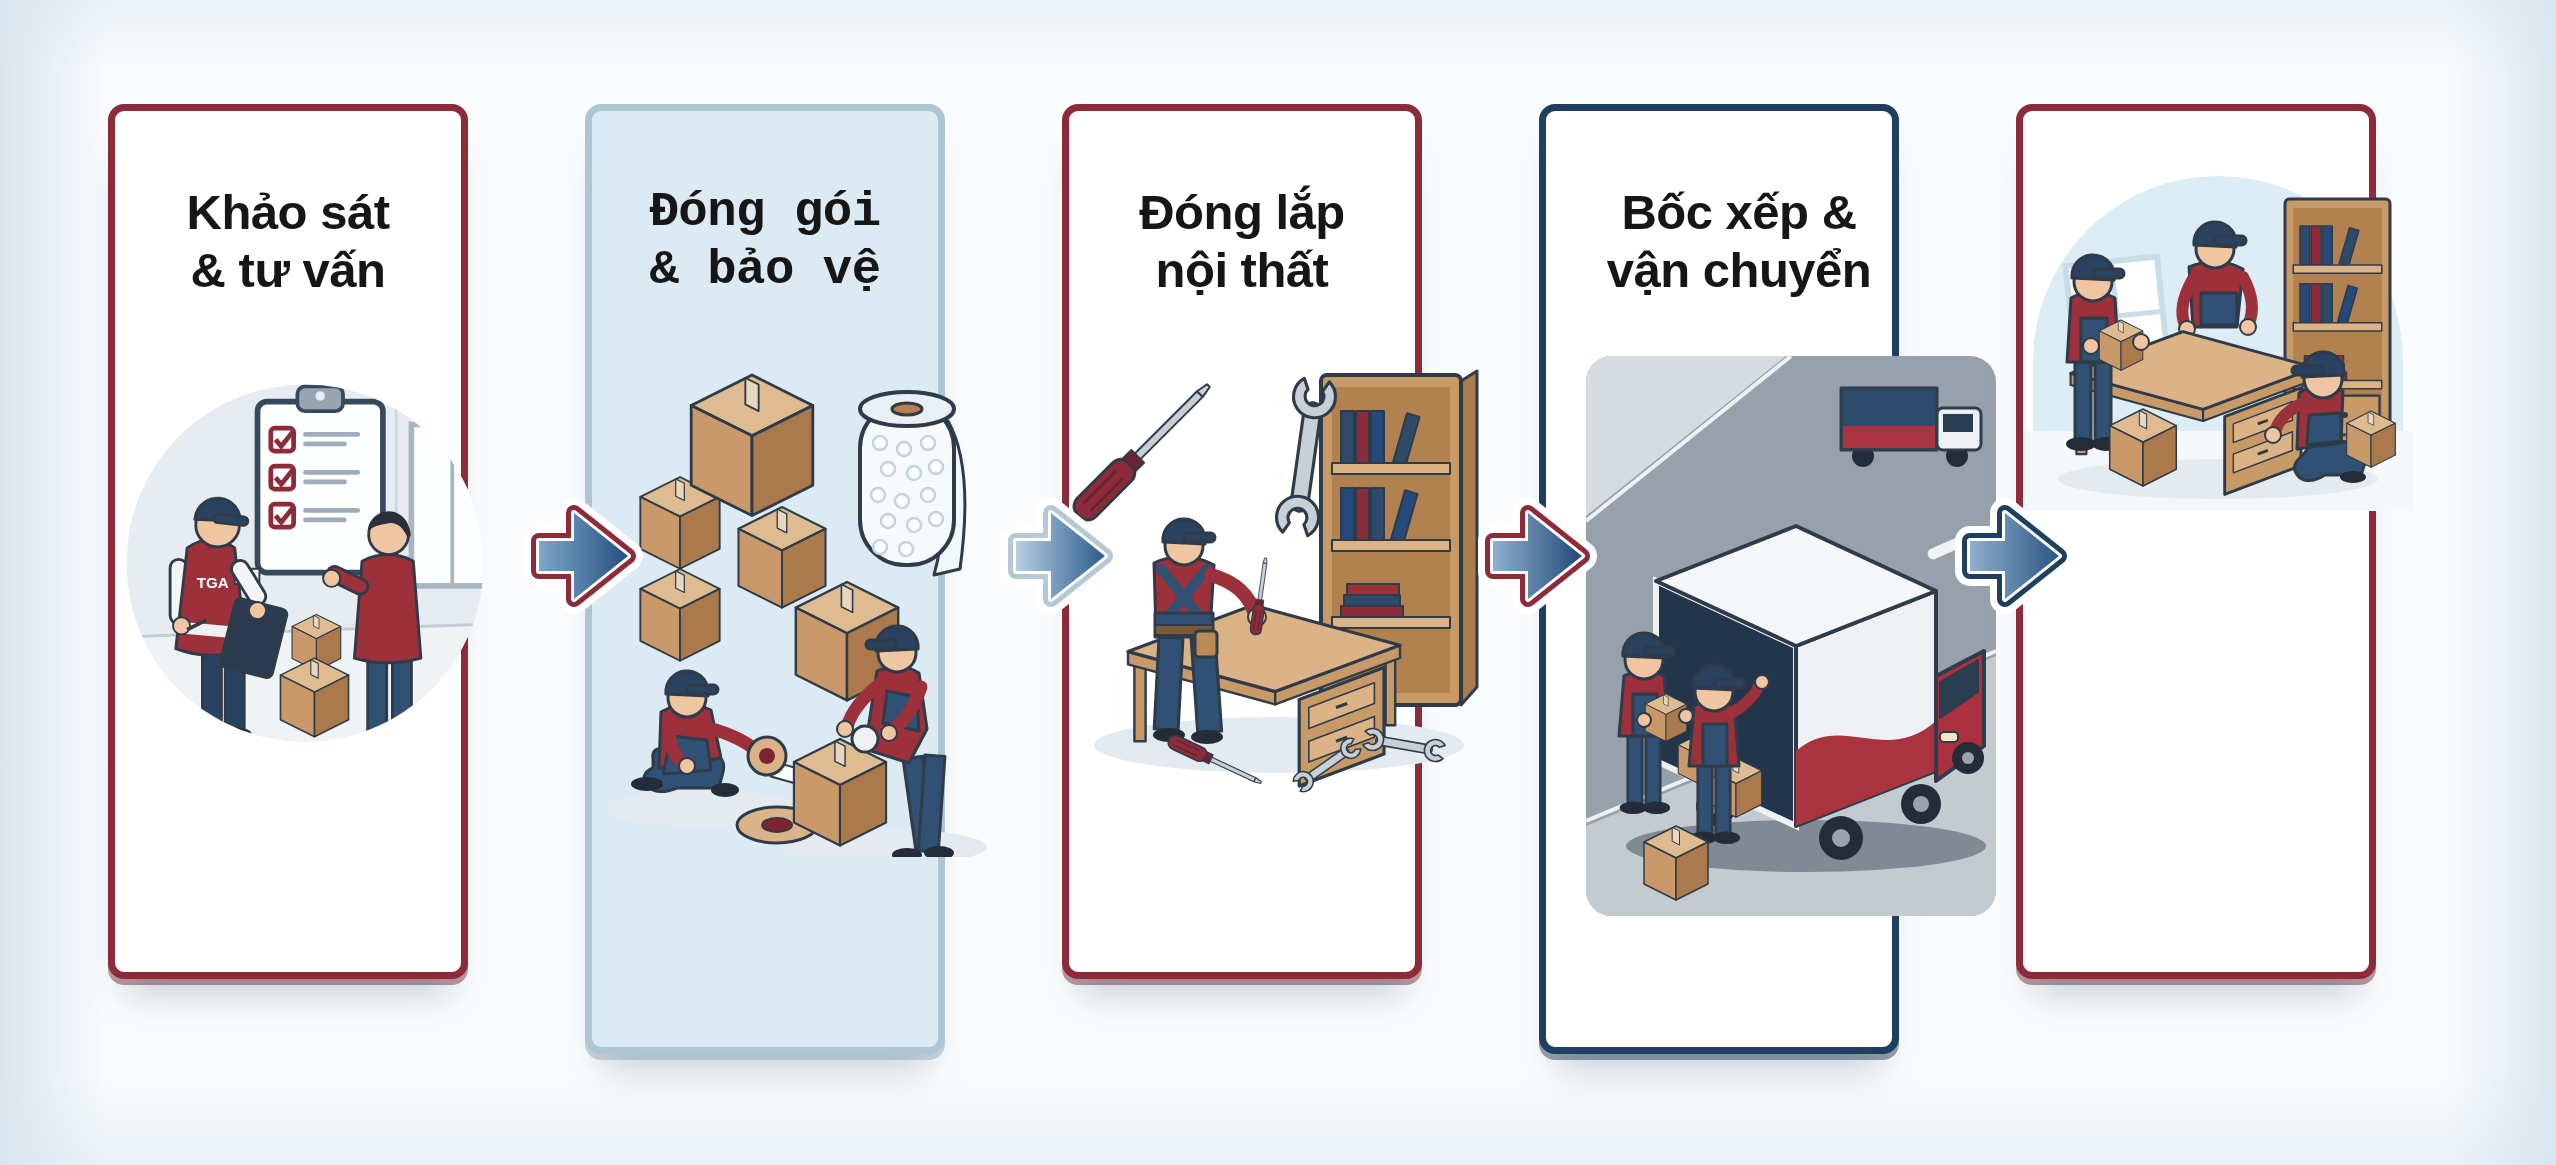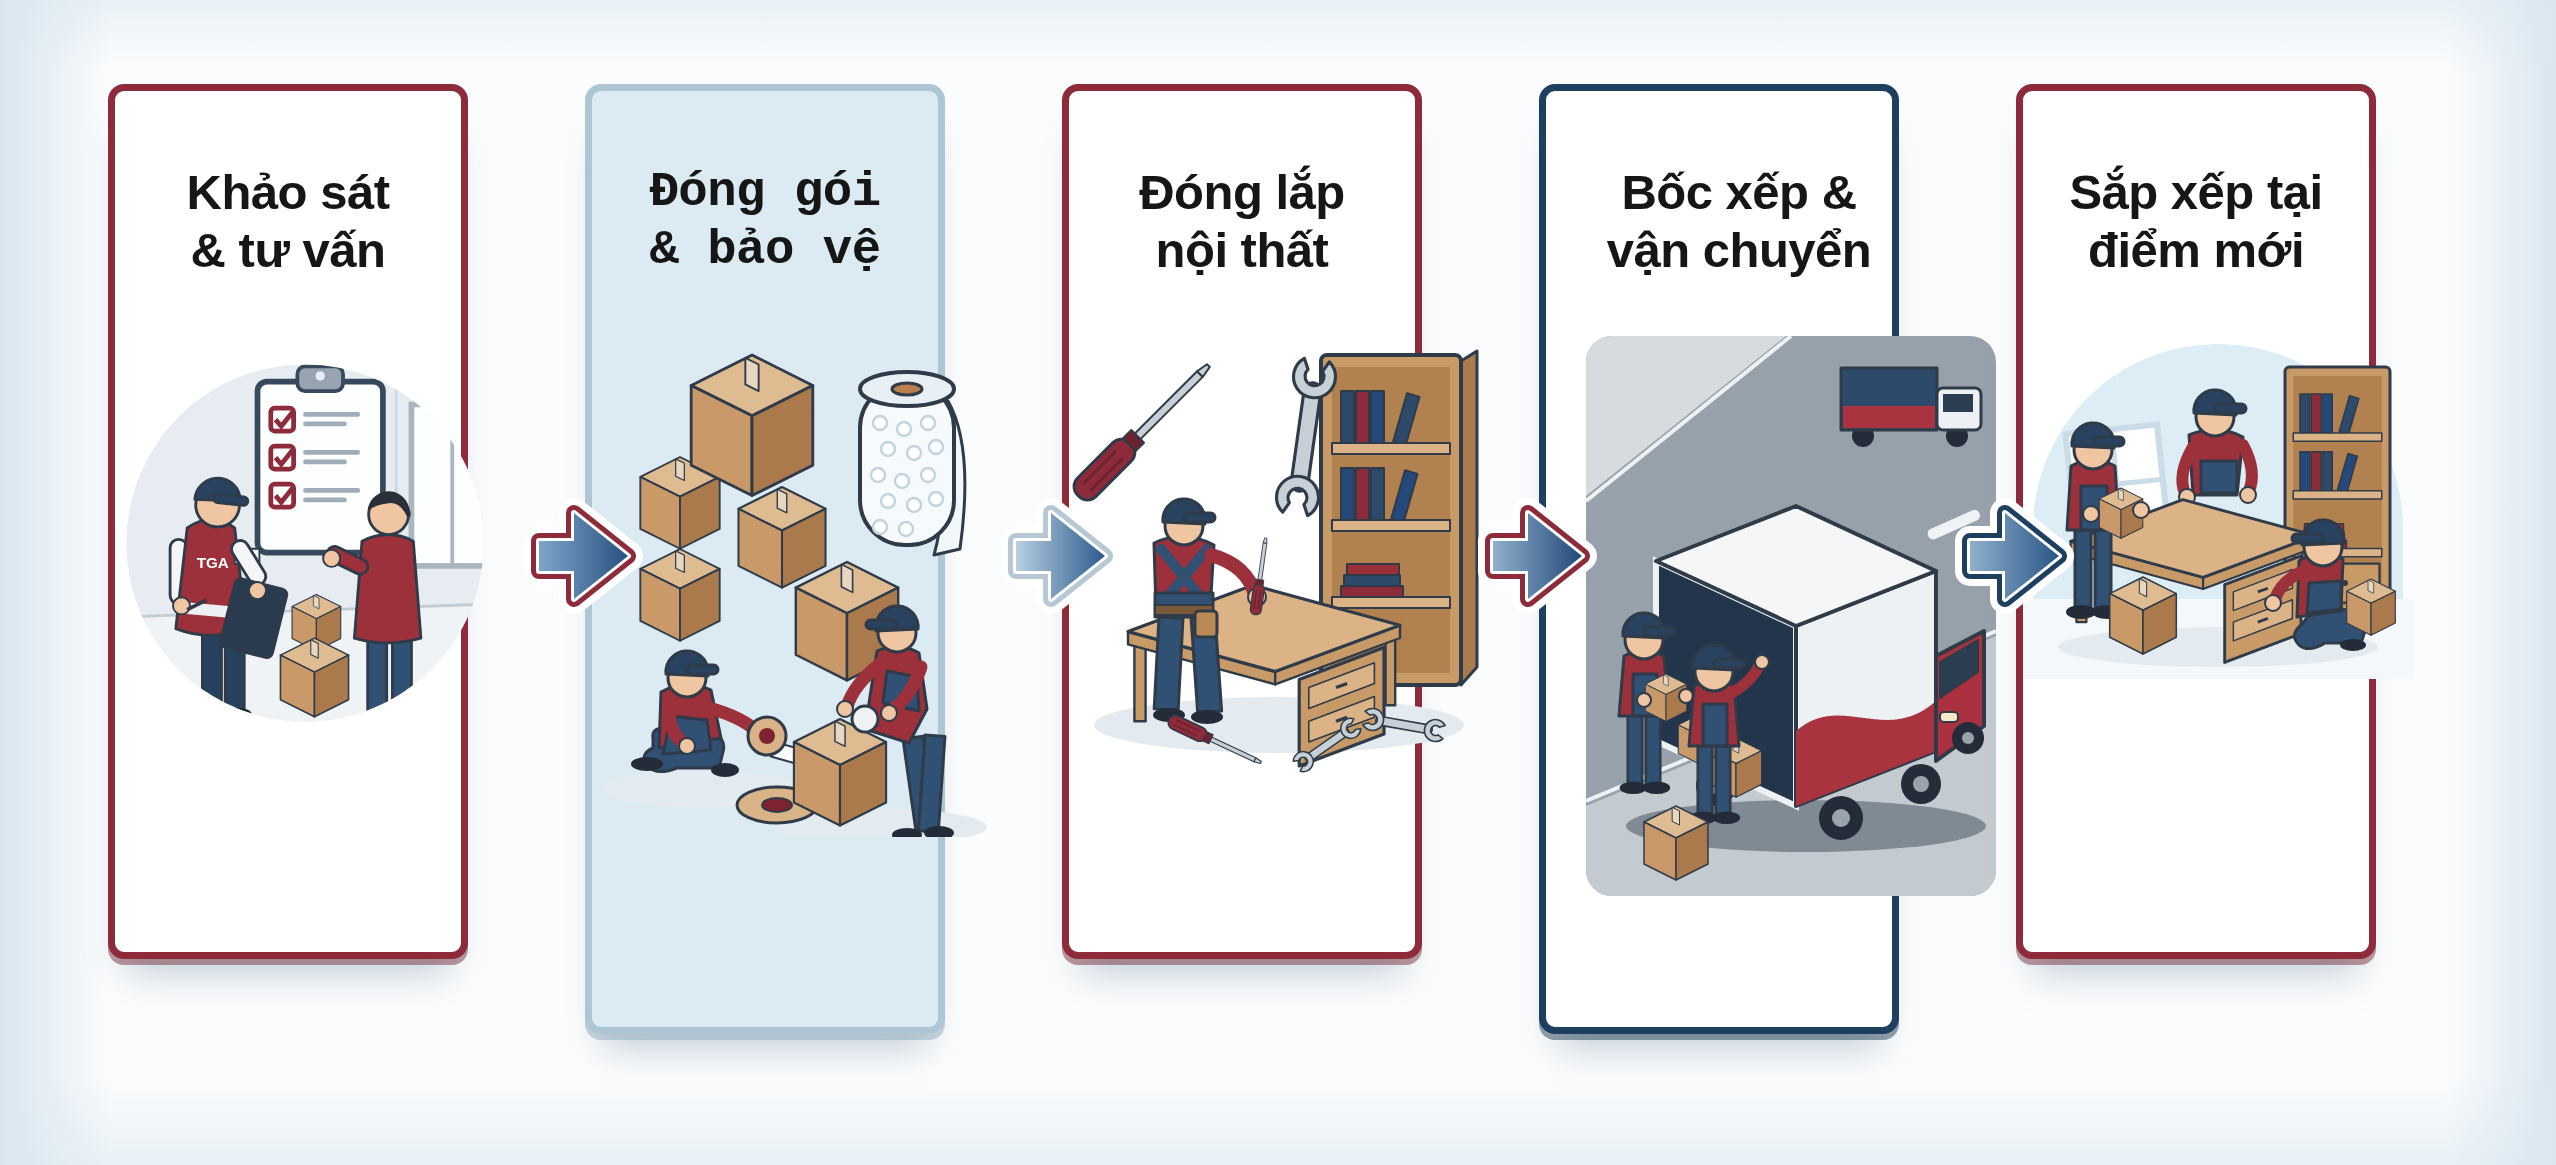--- a/index.html
+++ b/index.html
@@ -6,21 +6,21 @@
   .canvas{
     position:relative;width:2556px;height:1165px;overflow:hidden;
     font-family:"Liberation Sans","DejaVu Sans",sans-serif;
     background:
       linear-gradient(90deg,#d9e6f0 0px,rgba(252,253,254,0) 110px),
       linear-gradient(270deg,#d9e6f0 0px,rgba(252,253,254,0) 110px),
       linear-gradient(180deg,#e9f1f6 0px,rgba(255,255,255,0) 70px),
       linear-gradient(0deg,#e9f1f6 0px,rgba(255,255,255,0) 90px),
       #fbfcfd;
   }
-  .card{position:absolute;top:84px;width:360px;box-sizing:border-box;
+  .card{position:absolute;top:104px;width:360px;box-sizing:border-box;
     border-radius:16px;border:7px solid #8e2b3a;background:#fff;}
   .card.h-short{height:875px}
   .card.h-tall{height:950px}
   .card.maroon{border-color:#8e2b3a;box-shadow:0 6px 0 rgba(109,31,44,.45),0 32px 36px -18px rgba(125,150,170,.45);}
   .card.navy{border-color:#1f3f60;box-shadow:0 6px 0 rgba(22,48,74,.45),0 32px 36px -18px rgba(125,150,170,.45);padding-left:40px;}
   .card.blue{border-color:#aec5d4;background:#dcebf3;box-shadow:0 6px 0 rgba(143,169,186,.5),0 32px 36px -18px rgba(125,150,170,.45);font-family:Liberation Mono, monospace;}
   .p1{left:108px}.p2{left:585px}.p3{left:1062px}.p4{left:1539px}.p5{left:2016px}
   .card h2{margin:72px 10px 0;text-align:center;font-size:49px;line-height:58px;
     font-weight:700;color:#161616;letter-spacing:-.5px;}
   .card h2 span{display:block}
@@ -383,24 +383,20 @@
           <path d="M16 28 q22 -12 30 -30" stroke="#9c313b" stroke-width="11" fill="none" stroke-linecap="round"></path>
           <circle class="skin o2" cx="48" cy="-4" r="7"></circle>
           <use href="#wHead"></use>
         </g>
         <use href="#ibox" transform="translate(90,470) scale(0.5)"></use>
       </g>
     </svg>
   </section>
 
   <section class="card maroon h-short p5">
-    <h2>
-      <span>Sắp xếp tại</span>
-      <span>điểm mới</span>
-    </h2>
     <svg class="illus m5" viewBox="0 0 390 400" width="390" height="400">
       <path d="M10 320 L10 250 A185 185 0 0 1 380 250 L380 320 Z" fill="#dcedf6"></path>
       <rect x="0" y="320" width="390" height="80" fill="#f5f8fa"></rect>
       <g transform="rotate(-6 94 205)">
         <rect x="48" y="150" width="92" height="110" fill="#ffffff" stroke="#c9dce8" stroke-width="6"></rect>
         <line x1="94" y1="150" x2="94" y2="260" stroke="#c9dce8" stroke-width="5"></line>
         <line x1="48" y1="205" x2="140" y2="205" stroke="#c9dce8" stroke-width="5"></line>
       </g>
       <ellipse class="shadow" cx="195" cy="368" rx="160" ry="20"></ellipse>
       <g transform="translate(262,88) scale(0.75)">

